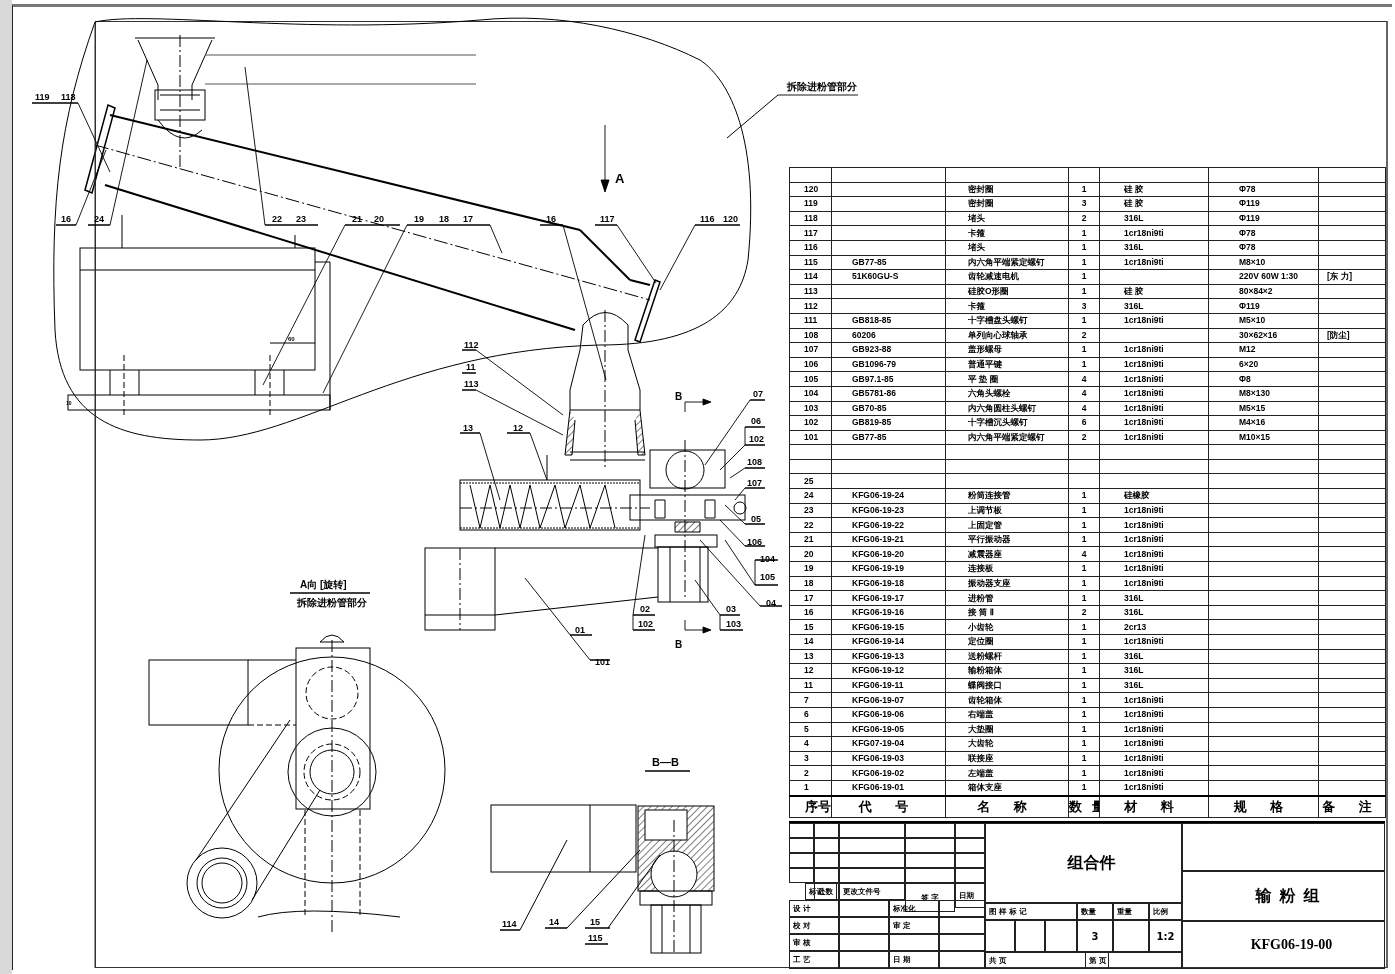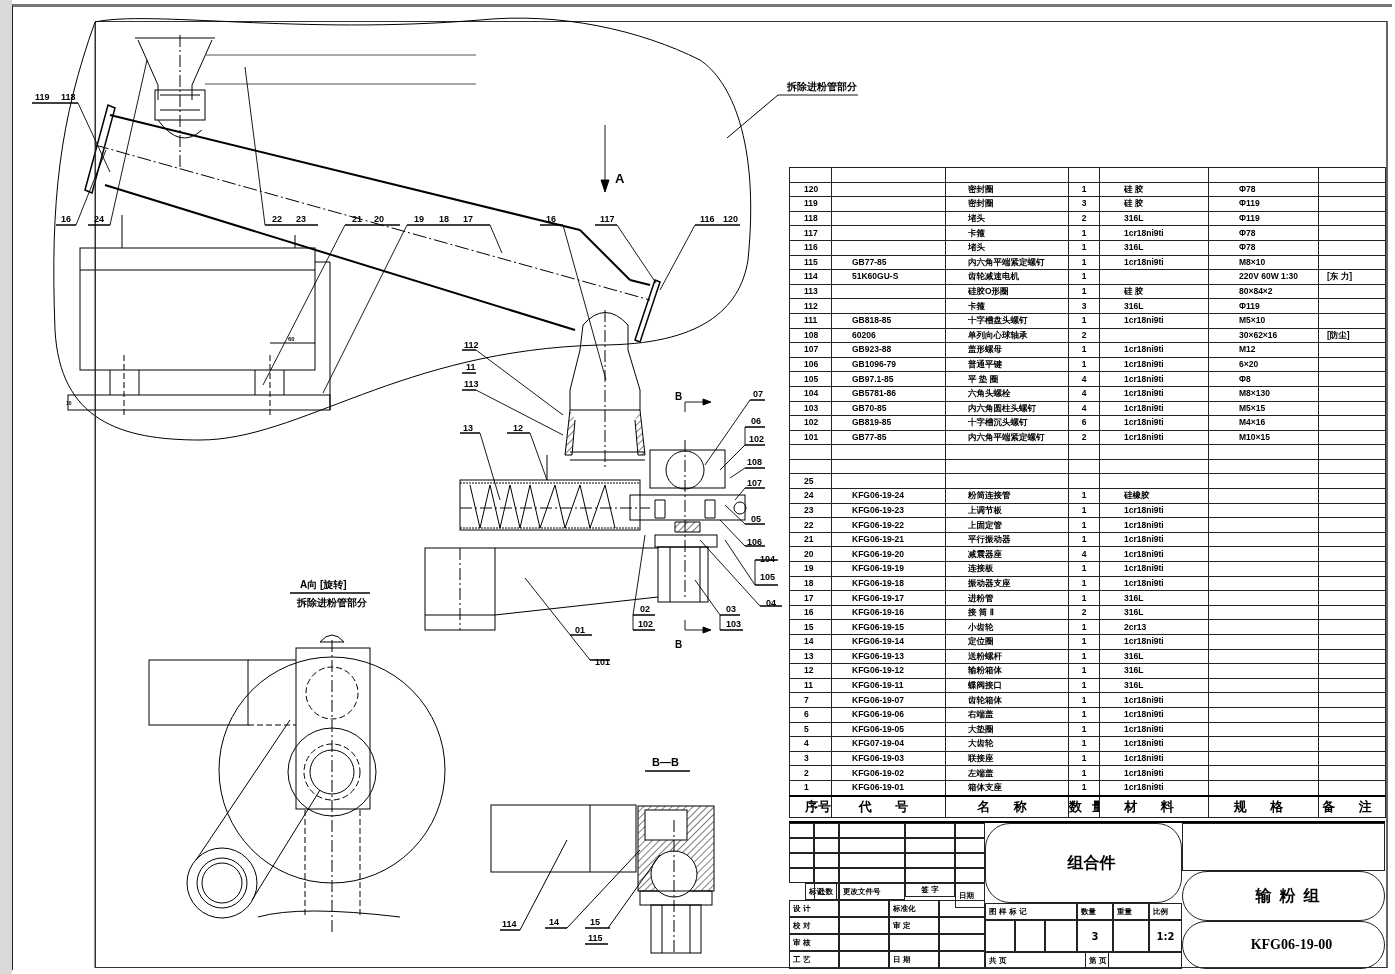--- a/index.html
+++ b/index.html
@@ -25,21 +25,21 @@
   .bom td.c-mat { padding-left: 24px; }
   .bom td.c-spec { padding-left: 30px; }
   .bom td.c-rem { padding-left: 8px; }
   .bom tr.hdr td { height: 20px; font-size: 13px; border-top: 2px solid #000; }
   .bom tr.hdr td.h-no { text-align: right; padding: 0; }
   .bom tr.hdr td.h-c { text-align: center; padding: 0; letter-spacing: 10px; }
 
   
   .tb { position: absolute; left: 789px; top: 821px; width: 596px; height: 147px; border-top: 2px solid #000; }
   .tb .cell { position: absolute; border: 1px solid #222; box-sizing: border-box; font-size: 7.5px; font-weight: bold; display: flex; align-items: center; padding-left: 3px; white-space: nowrap; }
-  .tb .big { justify-content: center; font-size: 16px; padding-left: 16px; border-radius: 25px; }
+  .tb .big { justify-content: center; font-size: 16px; padding-left: 16px; }
   .tb .center { justify-content: center; padding-left: 0; }
 </style>
 </head>
 <body>
 
 <div class="left-margin"></div>
 <div class="sheet-outer"></div>
 <div class="frame-inner"></div>
 
 <svg class="drawing" viewBox="0 0 1395 974">
@@ -725,21 +725,21 @@
   <div class="cell" style="left:166px;top:30px;width:30px;height:15px"></div>
   <div class="cell" style="left:0;top:45px;width:25px;height:15px"></div>
   <div class="cell" style="left:25px;top:45px;width:25px;height:15px"></div>
   <div class="cell" style="left:50px;top:45px;width:66px;height:15px"></div>
   <div class="cell" style="left:116px;top:45px;width:50px;height:15px"></div>
   <div class="cell" style="left:166px;top:45px;width:30px;height:15px"></div>
 
   <div class="cell" style="left:16px;top:60px;width:32px;height:17px">标记</div>
   <div class="cell" style="left:25px;top:60px;width:25px;height:17px">处数</div>
   <div class="cell" style="left:50px;top:60px;width:66px;height:17px">更改文件号</div>
-  <div class="cell center" style="left:116px;top:60px;width:50px;height:14px">签  字</div>
+  <div class="cell center" style="left:116px;top:60px;width:50px;height:29px">签  字</div>
   <div class="cell" style="left:166px;top:60px;width:30px;height:25px">日期</div>
 
   <div class="cell" style="left:0;top:77px;width:50px;height:17px">设  计</div>
   <div class="cell" style="left:50px;top:77px;width:50px;height:17px"></div>
   <div class="cell" style="left:100px;top:77px;width:50px;height:17px">标准化</div>
   <div class="cell" style="left:150px;top:77px;width:46px;height:17px"></div>
   <div class="cell" style="left:0;top:94px;width:50px;height:17px">校  对</div>
   <div class="cell" style="left:50px;top:94px;width:50px;height:17px"></div>
   <div class="cell" style="left:100px;top:94px;width:50px;height:17px">审  定</div>
   <div class="cell" style="left:150px;top:94px;width:46px;height:17px"></div>

